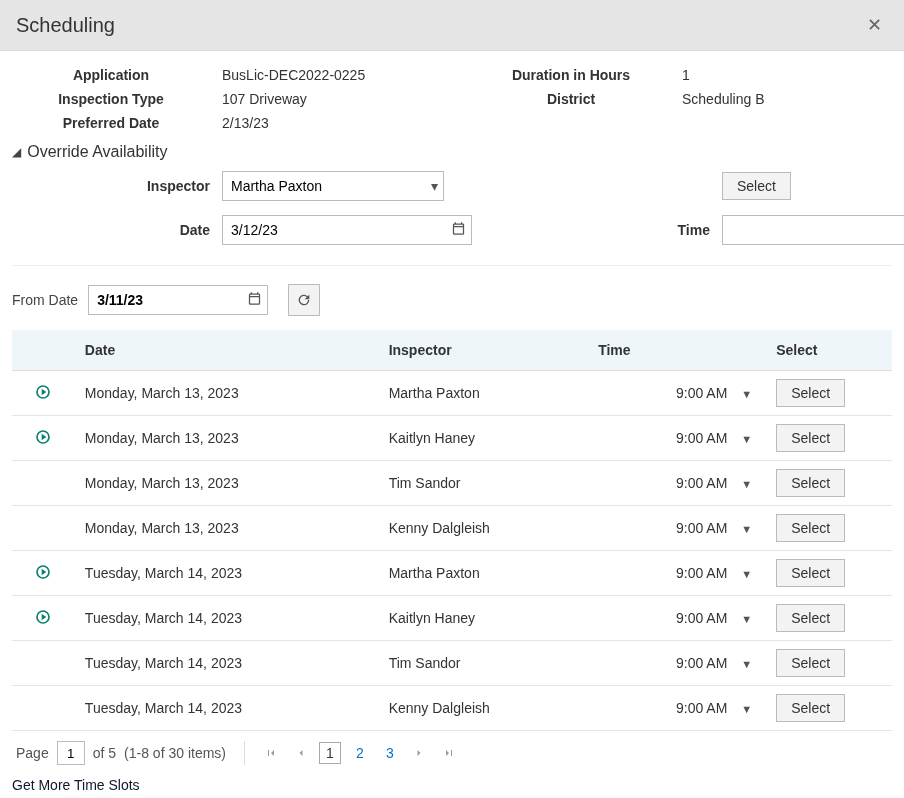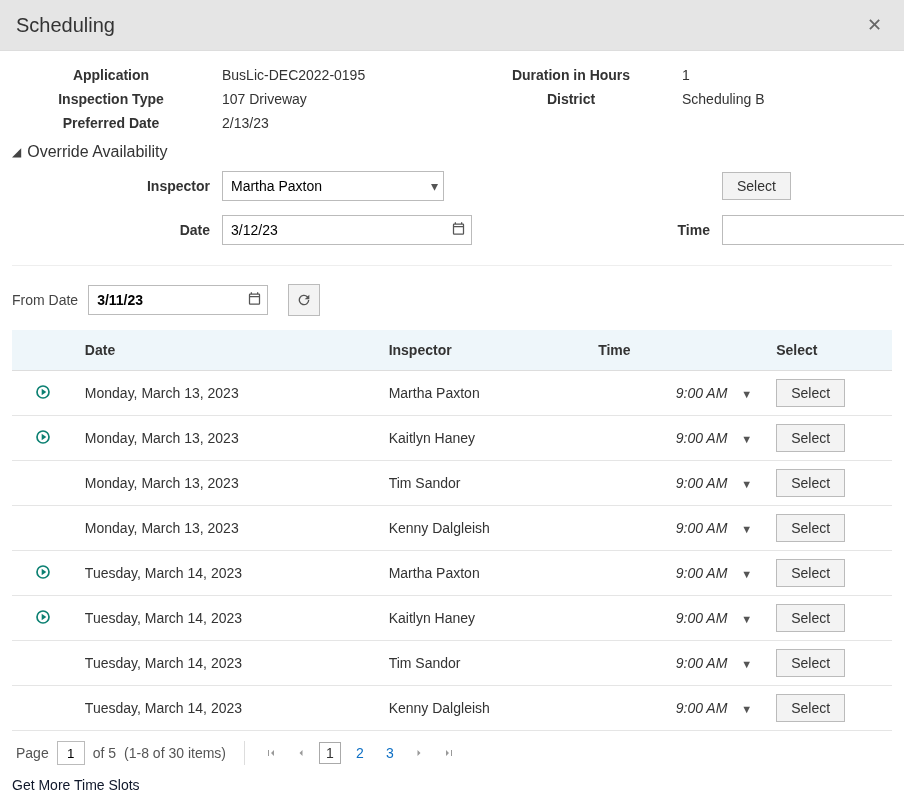--- a/index.html
+++ b/index.html
@@ -160,21 +160,21 @@
   .table td {
     padding: 8px 10px;
     border-bottom: 1px solid #e5e5e5;
     vertical-align: middle;
     color: #333;
   }
   .col-flag { width: 60px; text-align: center; }
   .col-date { width: 290px; }
   .col-inspector { width: 200px; }
   .col-time { width: 170px; text-align: right; padding-right: 30px;}
-  .table td.col-time { text-align: right; padding-right: 14px; white-space:nowrap;font-style:italic;}
+  .table td.col-time { text-align: right; padding-right: 14px; white-space:nowrap;}
   .col-select { width: 120px; }
   .time-caret {
     display: inline-block;
     margin-left: 14px;
     color: #555;
     font-size: 11px;
     cursor: pointer;
   }
   .flag-icon {
     width: 16px; height: 16px;
@@ -239,21 +239,21 @@
 <div class="header">
   <div class="title">Scheduling</div>
   <div class="close">✕</div>
 </div>
 
 <div class="body">
 
   <div class="details">
     <div class="detail-row">
       <div class="detail-label">Application</div>
-      <div class="detail-value">BusLic-DEC2022-0195</div>
+      <div class="detail-value">BusLic-DEC2022-0225</div>
     </div>
     <div class="detail-row">
       <div class="detail-label">Duration in Hours</div>
       <div class="detail-value">1</div>
     </div>
     <div class="detail-row">
       <div class="detail-label">Inspection Type</div>
       <div class="detail-value">107 Driveway</div>
     </div>
     <div class="detail-row">

